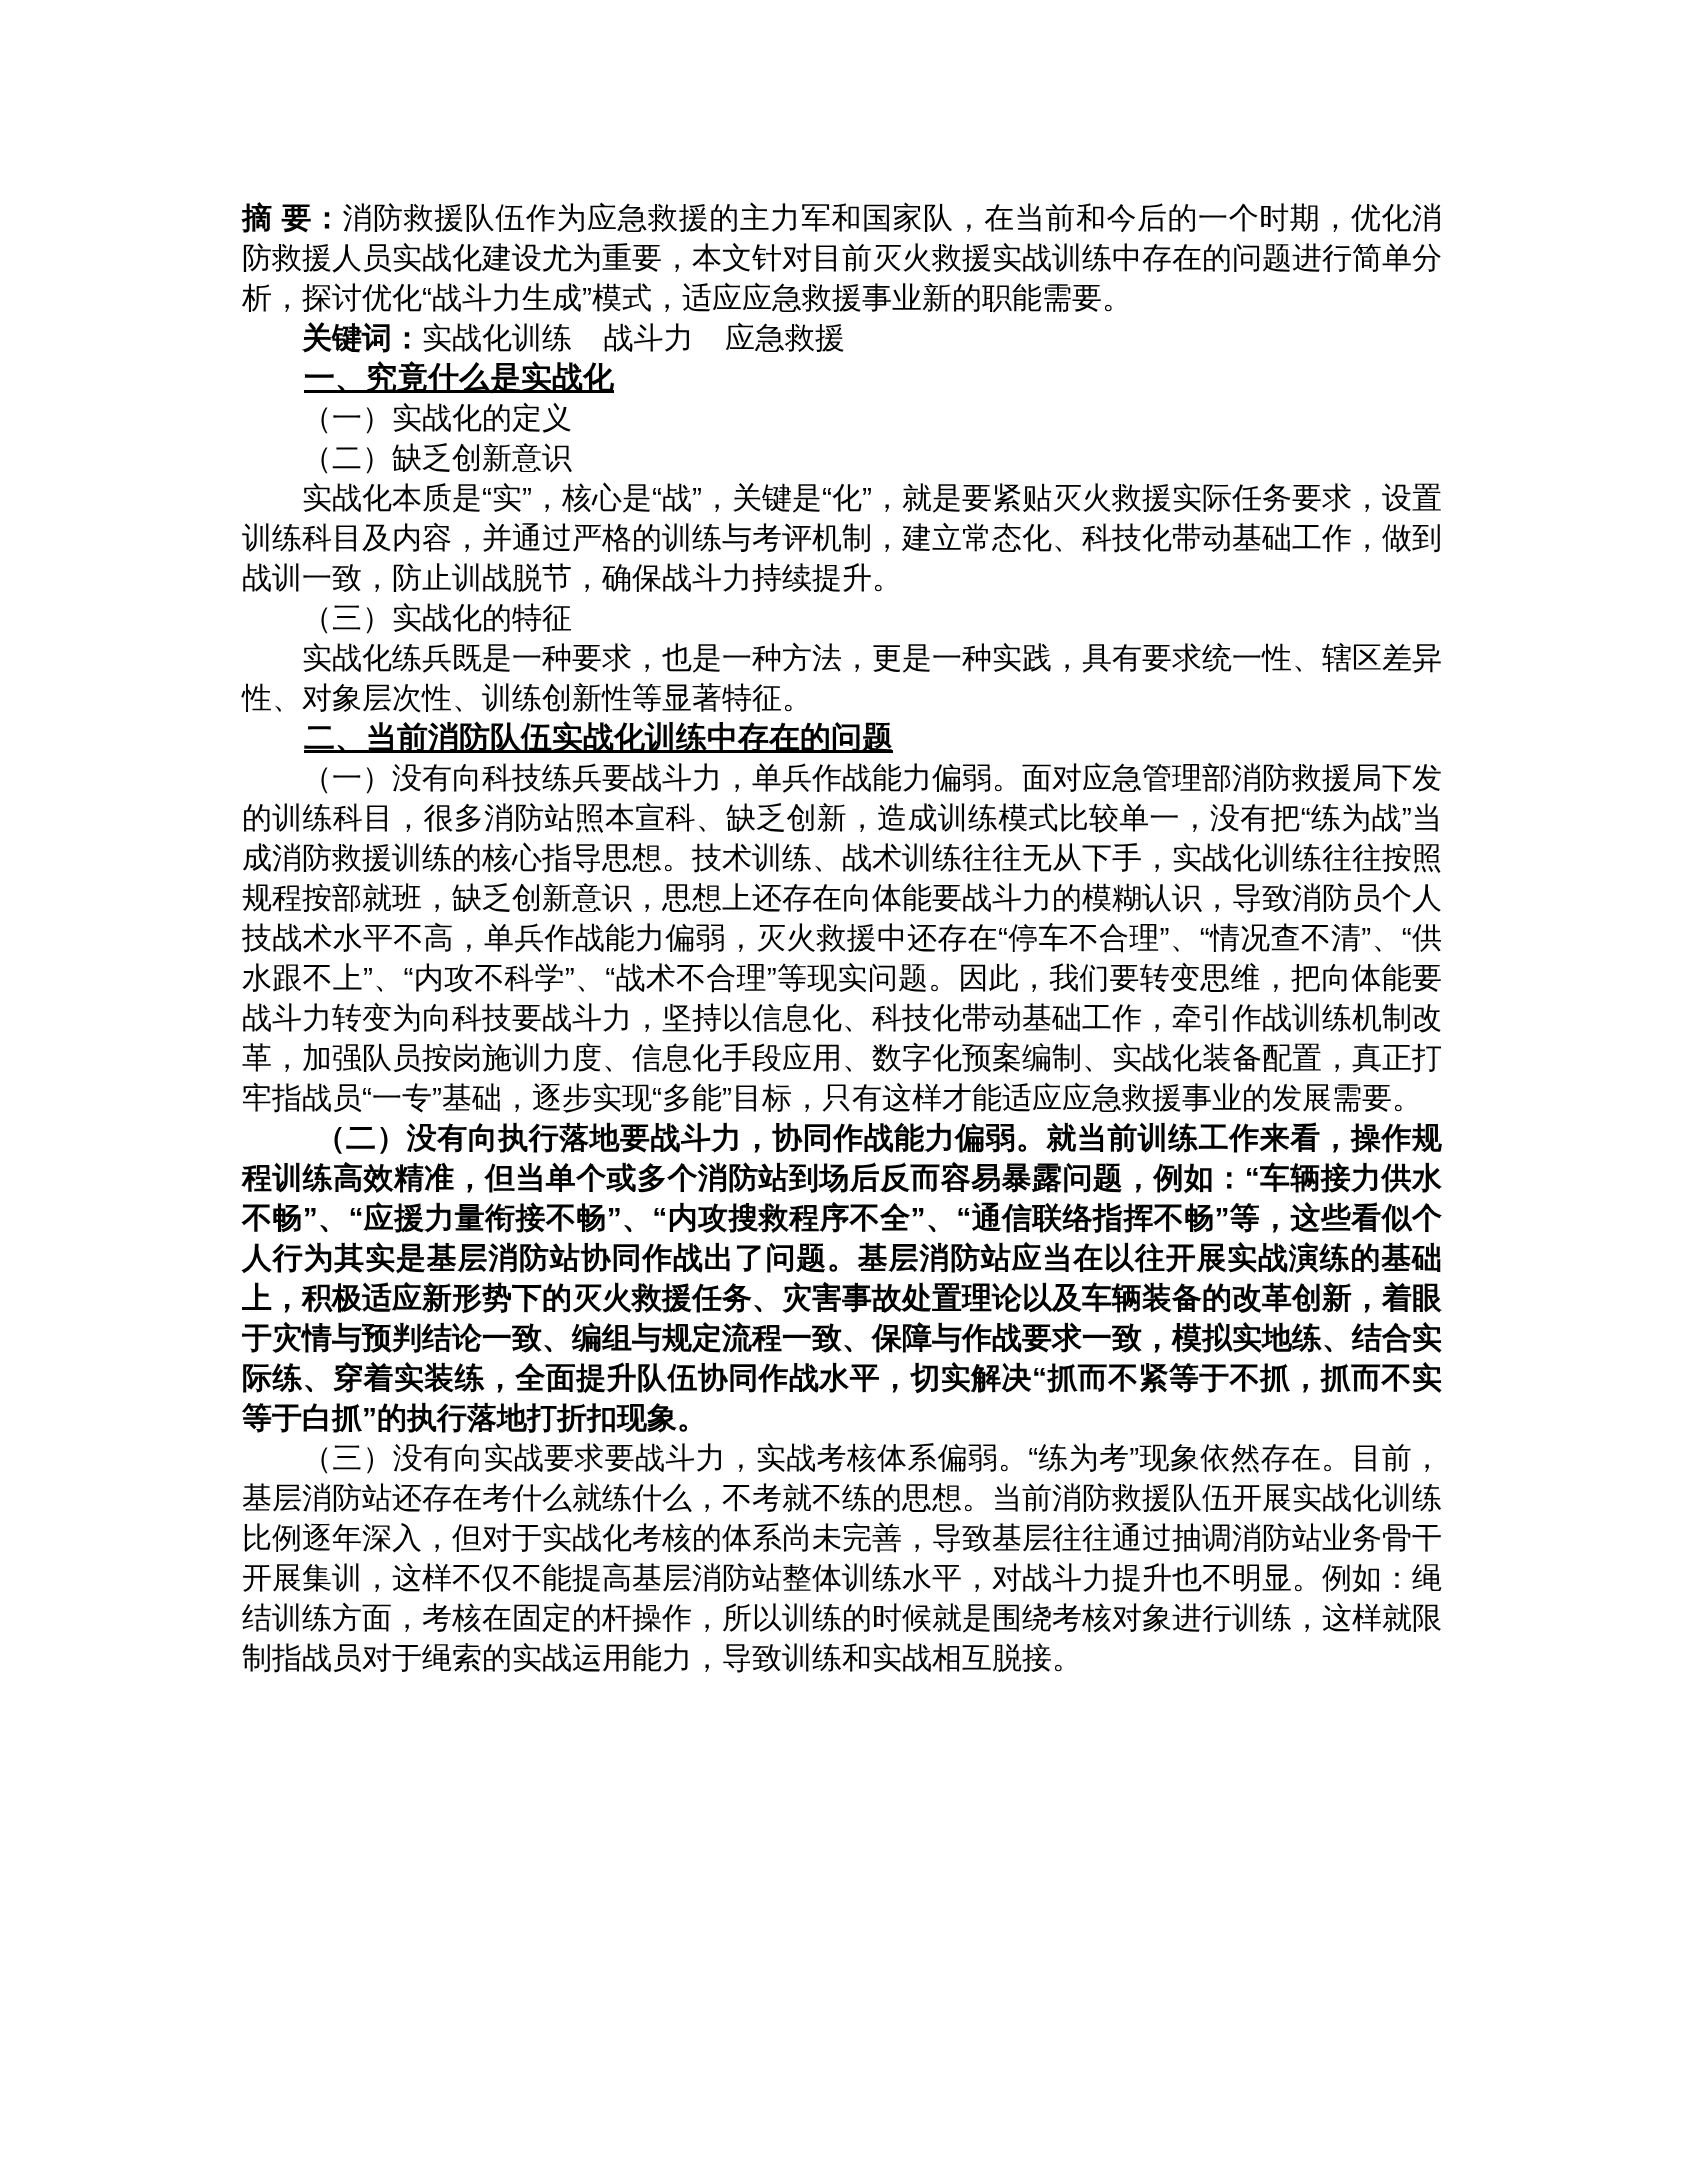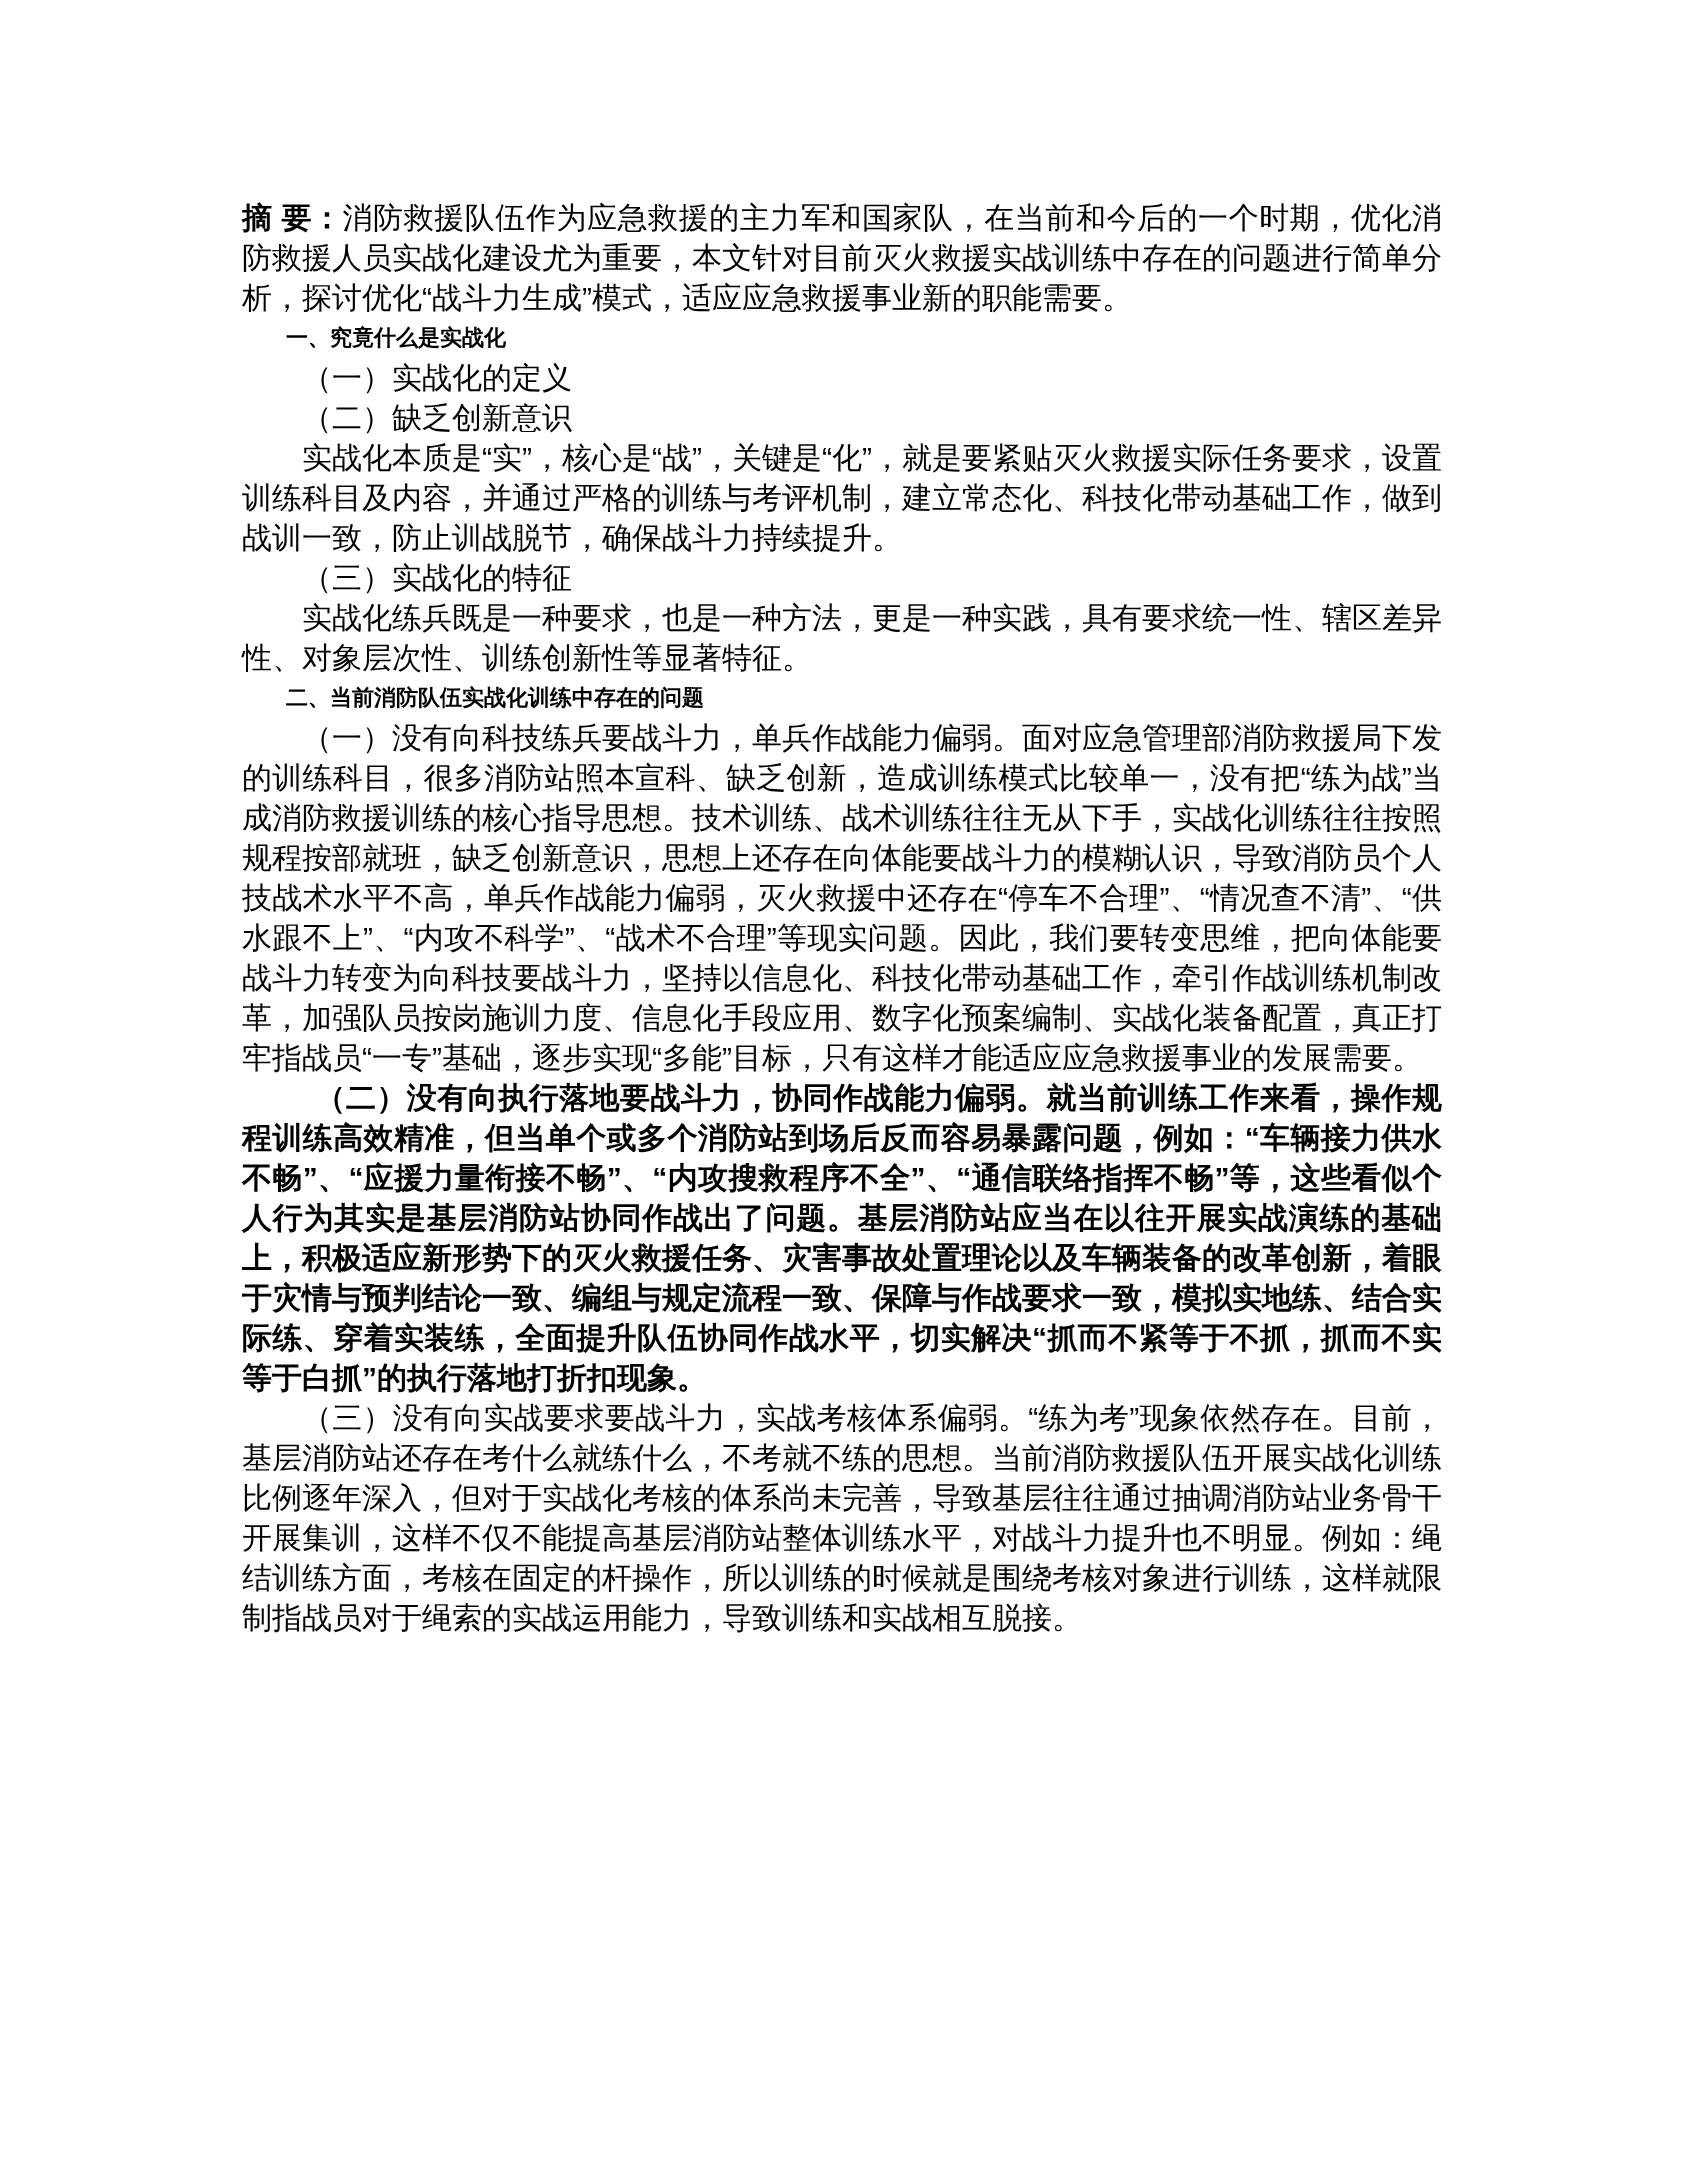--- a/index.html
+++ b/index.html
@@ -29,31 +29,32 @@
     letter-spacing: 0;
   }
   .text-block p {
     margin: 0;
     padding: 0;
     text-indent: 2em;
   }
   p.abstract { text-indent: 0; }
   p.deep-indent { text-indent: 2.45em; font-weight: bold; }
   .bold { font-weight: bold; }
-  .heading { font-weight: bold; font-size: 22px; }
+  .heading { font-weight: bold; font-size: 31px; text-decoration: underline; }
   .kw + .kw { margin-left: 1.05em; }
 </style>
 </head>
 <body>
 
 <div class="page">
   <div class="text-block">
 
     <p class="abstract"><span class="bold">摘 要：</span><span>消防救援队伍作为应急救援的主力军和国家队，在当前和今后的一个时期，优化消防救援人员实战化建设尤为重要，本文针对目前灭火救援实战训练中存在的问题进行简单分析，探讨优化“战斗力生成”模式，适应应急救援事业新的职能需要。</span></p>
 
+    <p><span class="bold">关键词：</span><span class="kw">实战化训练</span><span class="kw">战斗力</span><span class="kw">应急救援</span></p>
 
     <p class="heading">一、究竟什么是实战化</p>
 
     <p>（一）实战化的定义</p>
 
     <p>（二）缺乏创新意识</p>
     <p>实战化本质是“实”，核心是“战”，关键是“化”，就是要紧贴灭火救援实际任务要求，设置训练科目及内容，并通过严格的训练与考评机制，建立常态化、科技化带动基础工作，做到战训一致，防止训战脱节，确保战斗力持续提升。</p>
 
     <p>（三）实战化的特征</p>
     <p>实战化练兵既是一种要求，也是一种方法，更是一种实践，具有要求统一性、辖区差异性、对象层次性、训练创新性等显著特征。</p>

